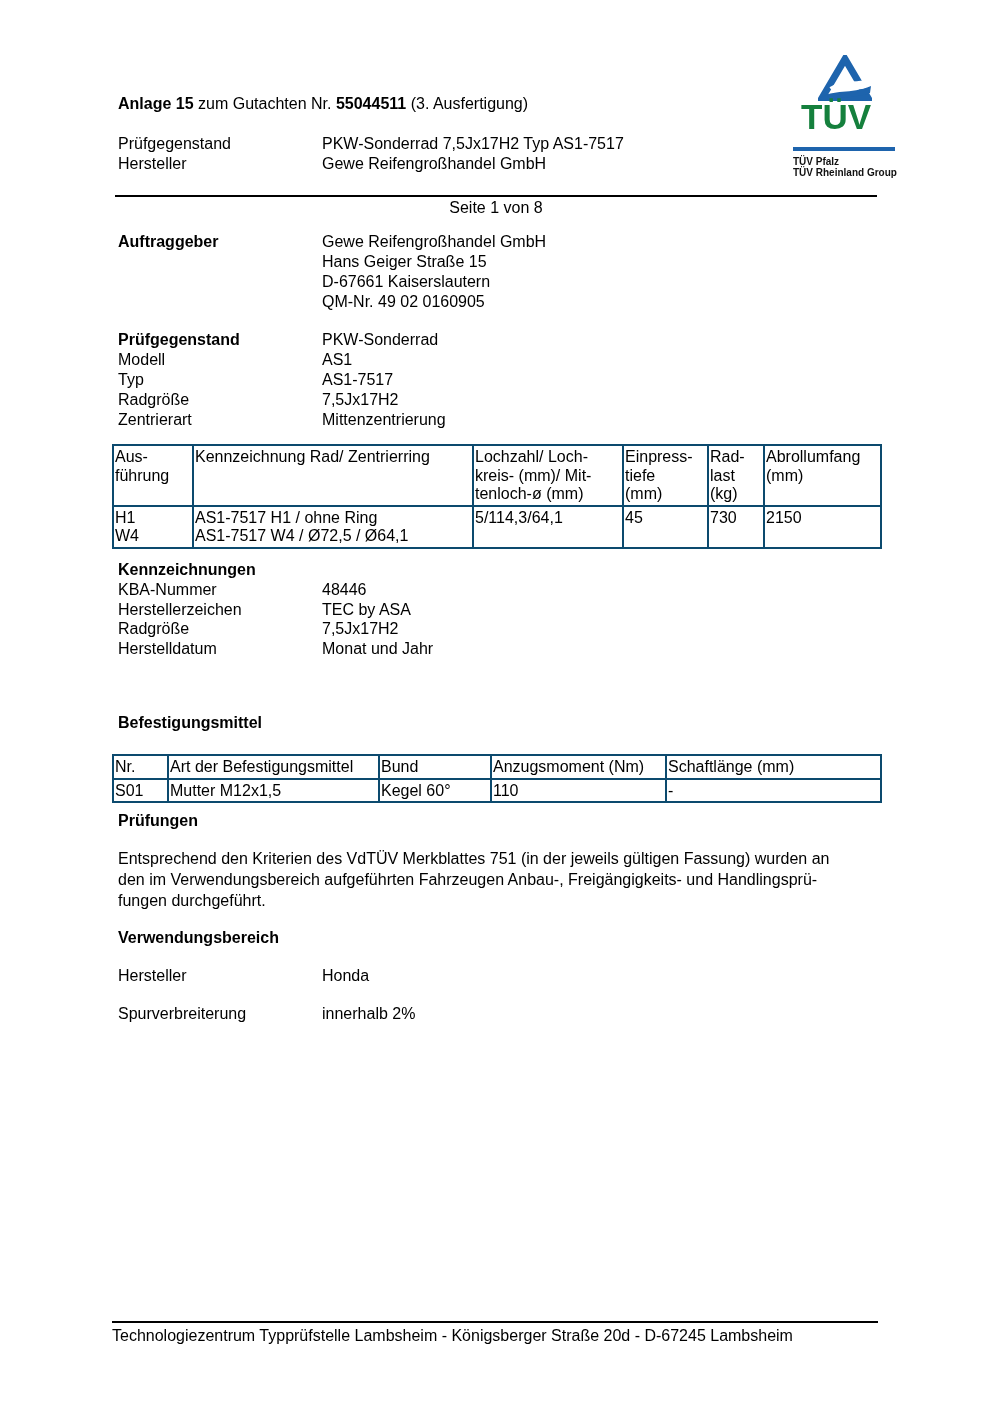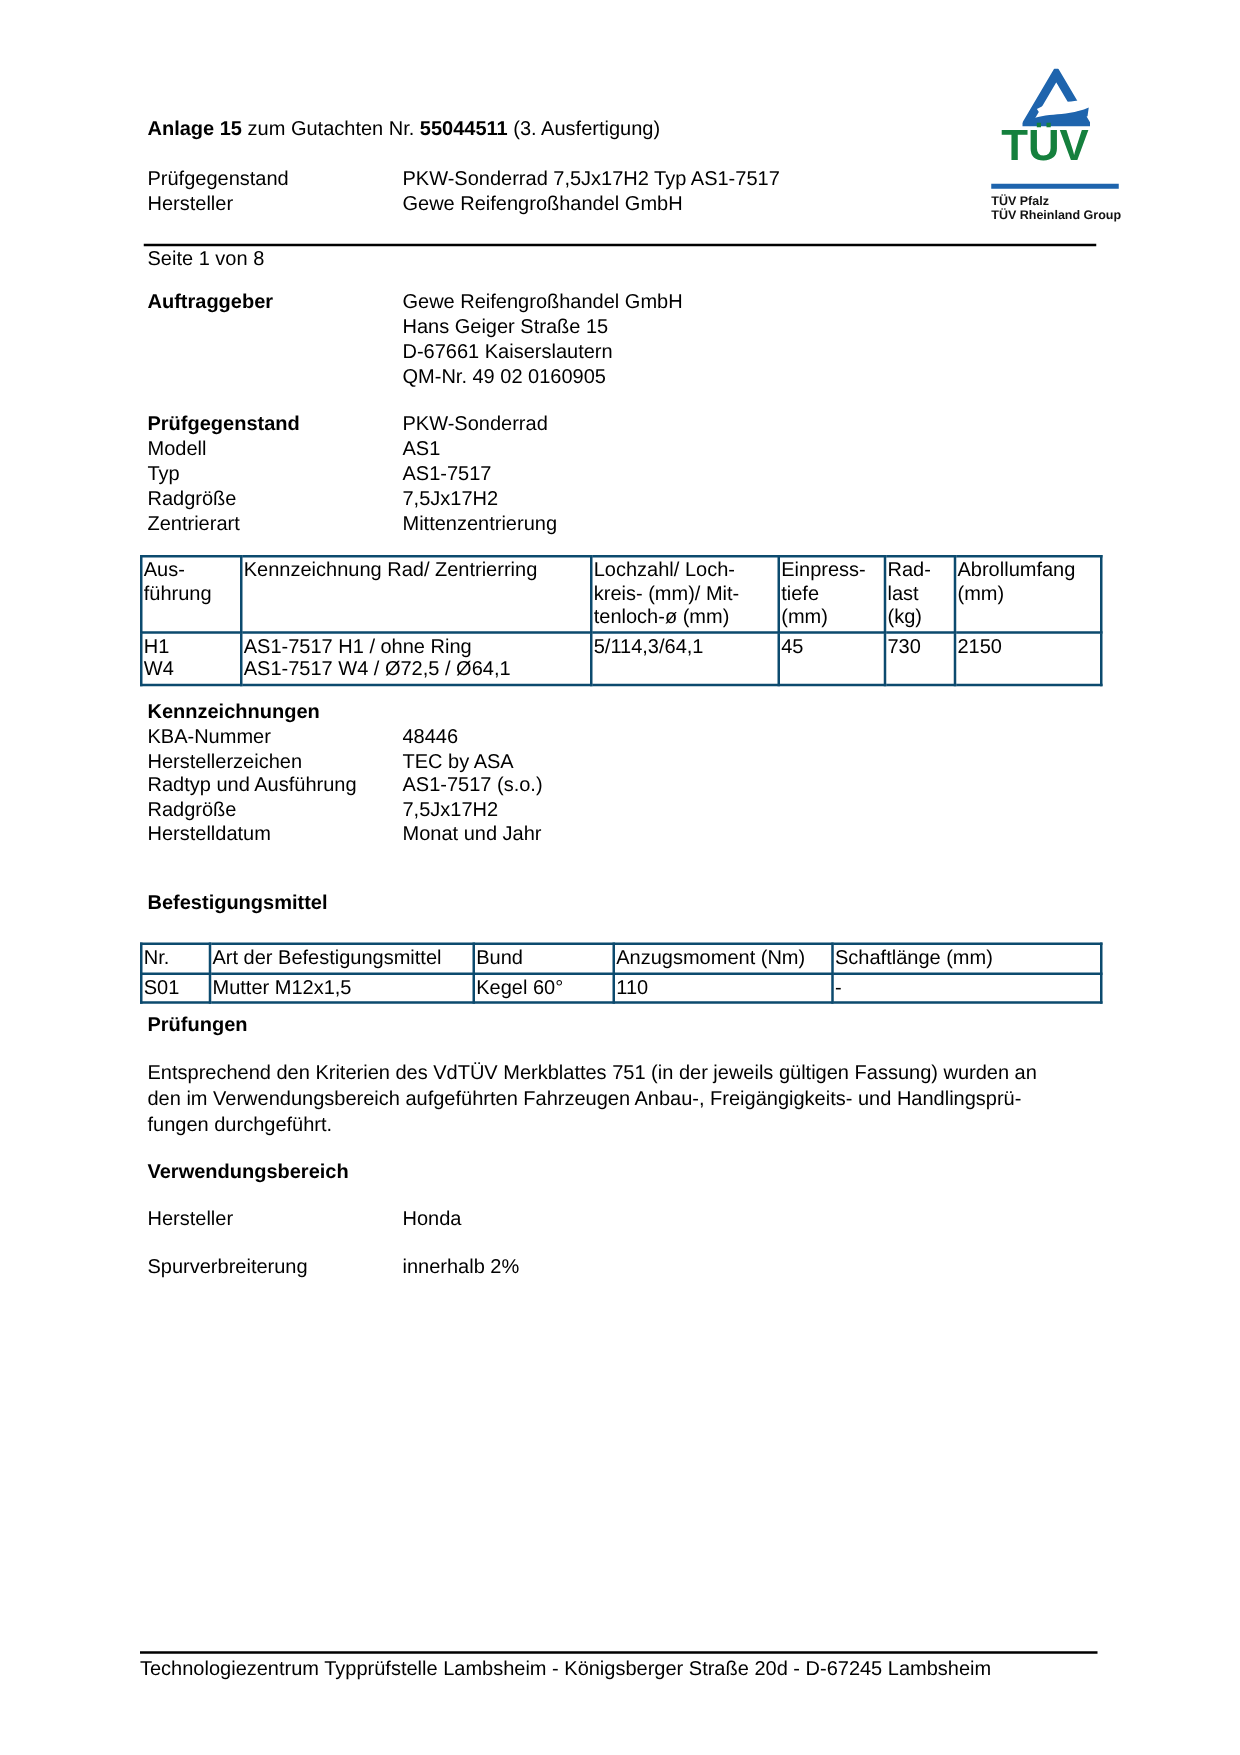--- a/index.html
+++ b/index.html
@@ -14,21 +14,21 @@
     font-family: "Liberation Sans", "DejaVu Sans", sans-serif;
     font-size: 16px;
     line-height: 19.5px;
     overflow: hidden;
   }
   .abs { position: absolute; }
   .b { font-weight: bold; }
   .kv { display: grid; grid-template-columns: 204px 1fr; }
   .pre { white-space: pre-line; }
   .rule { border-top: 2px solid #000; height: 0; }
-  .right { text-align: left; }
+  .right { text-align: center; }
 
   table.tbl {
     position: absolute;
     border-collapse: collapse;
     table-layout: fixed;
     font-size: 16px;
     line-height: 18.5px;
   }
   table.tbl td {
     border: 2px solid #0c4a6e;
@@ -174,24 +174,20 @@
   <div class="abs" style="top:580px;left:118px;width:660px">
     <div class="kv">
       <span>KBA-Nummer</span>
       <span>48446</span>
     </div>
     <div class="kv">
       <span>Herstellerzeichen</span>
       <span>TEC by ASA</span>
     </div>
     <div class="kv">
-      <span>Radtyp und Ausführung</span>
-      <span>AS1-7517 (s.o.)</span>
-    </div>
-    <div class="kv">
       <span>Radgröße</span>
       <span>7,5Jx17H2</span>
     </div>
     <div class="kv">
       <span>Herstelldatum</span>
       <span>Monat und Jahr</span>
     </div>
   </div>
 
   <div class="abs b" style="top:713px;left:118px">Befestigungsmittel</div>

